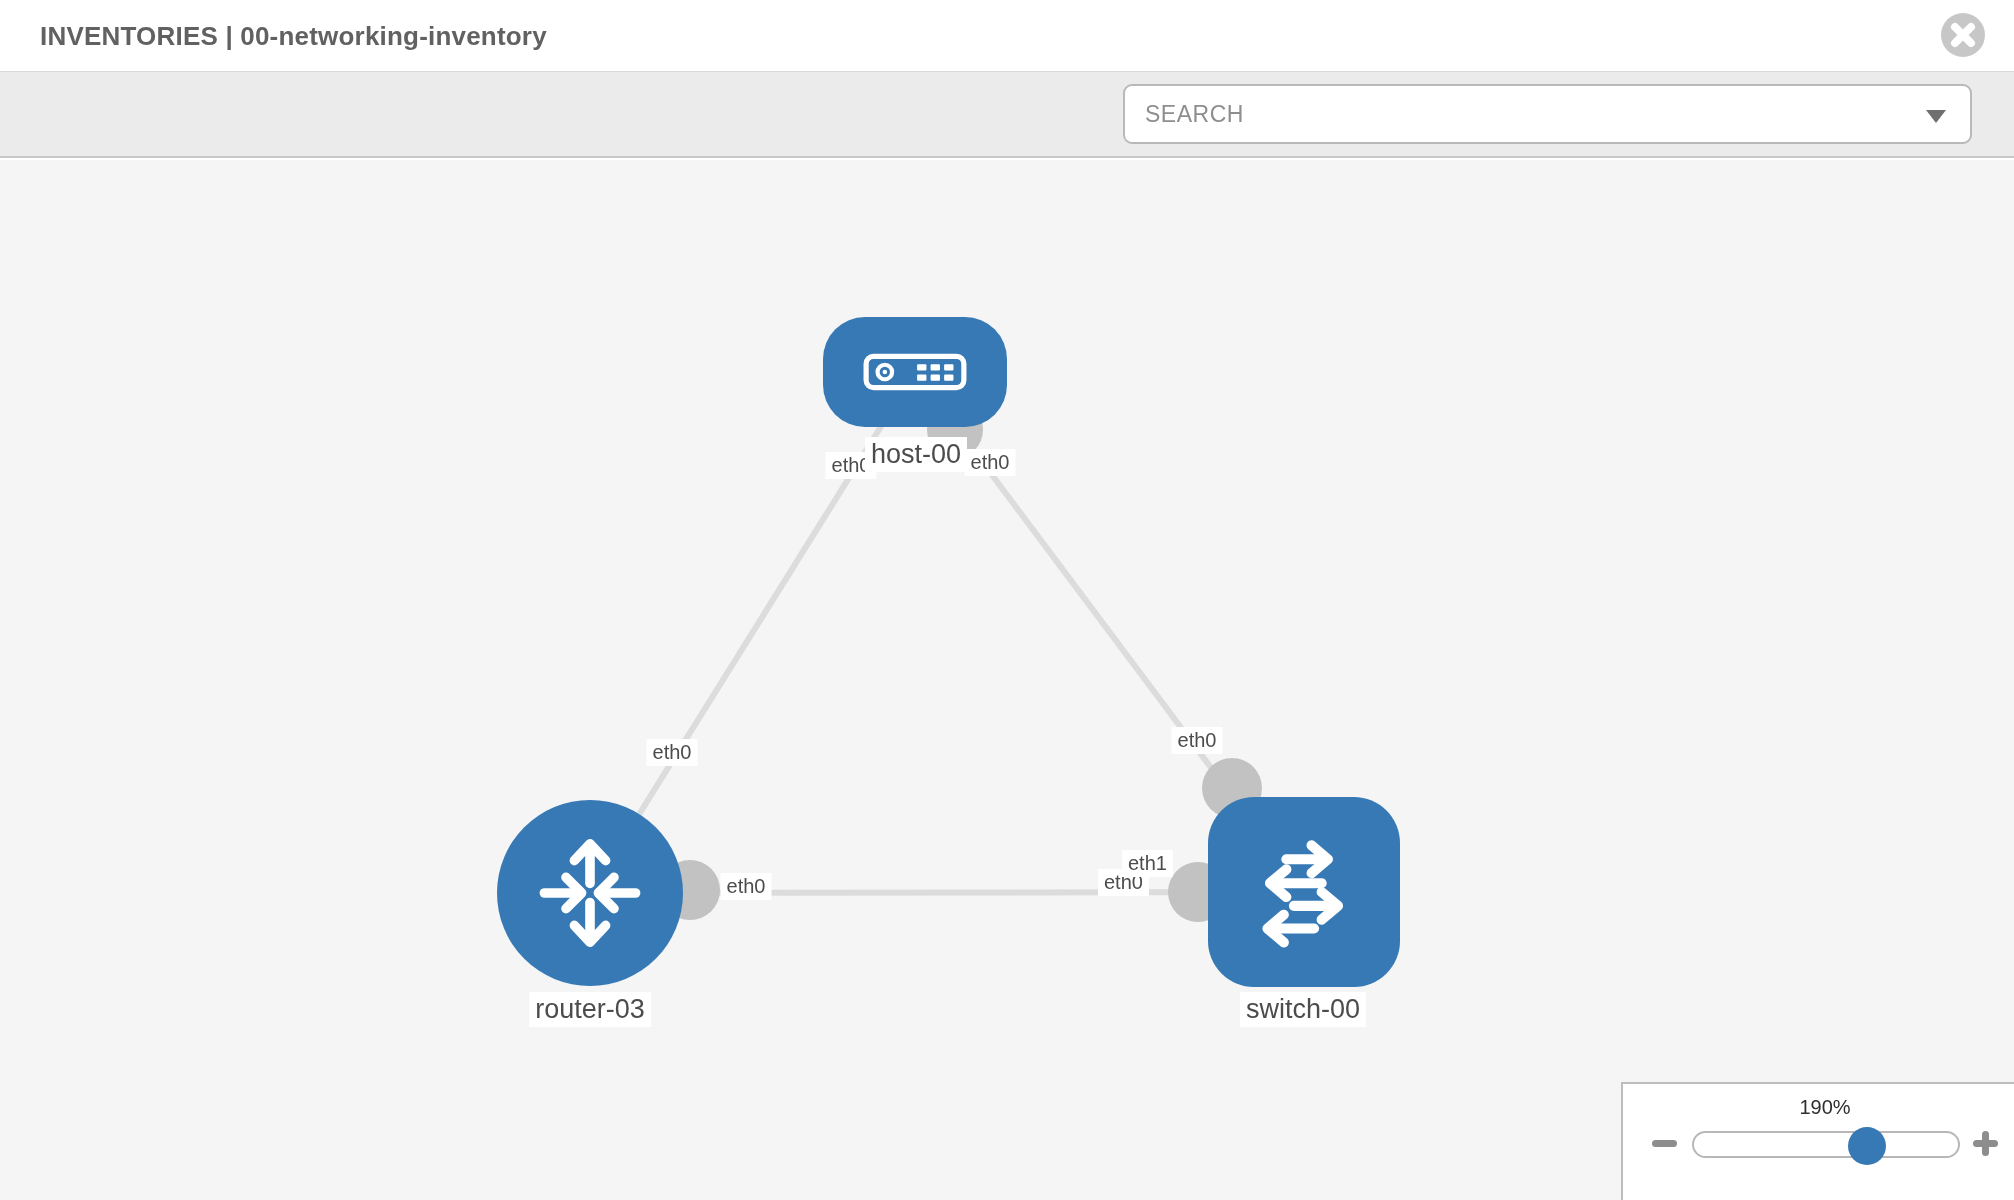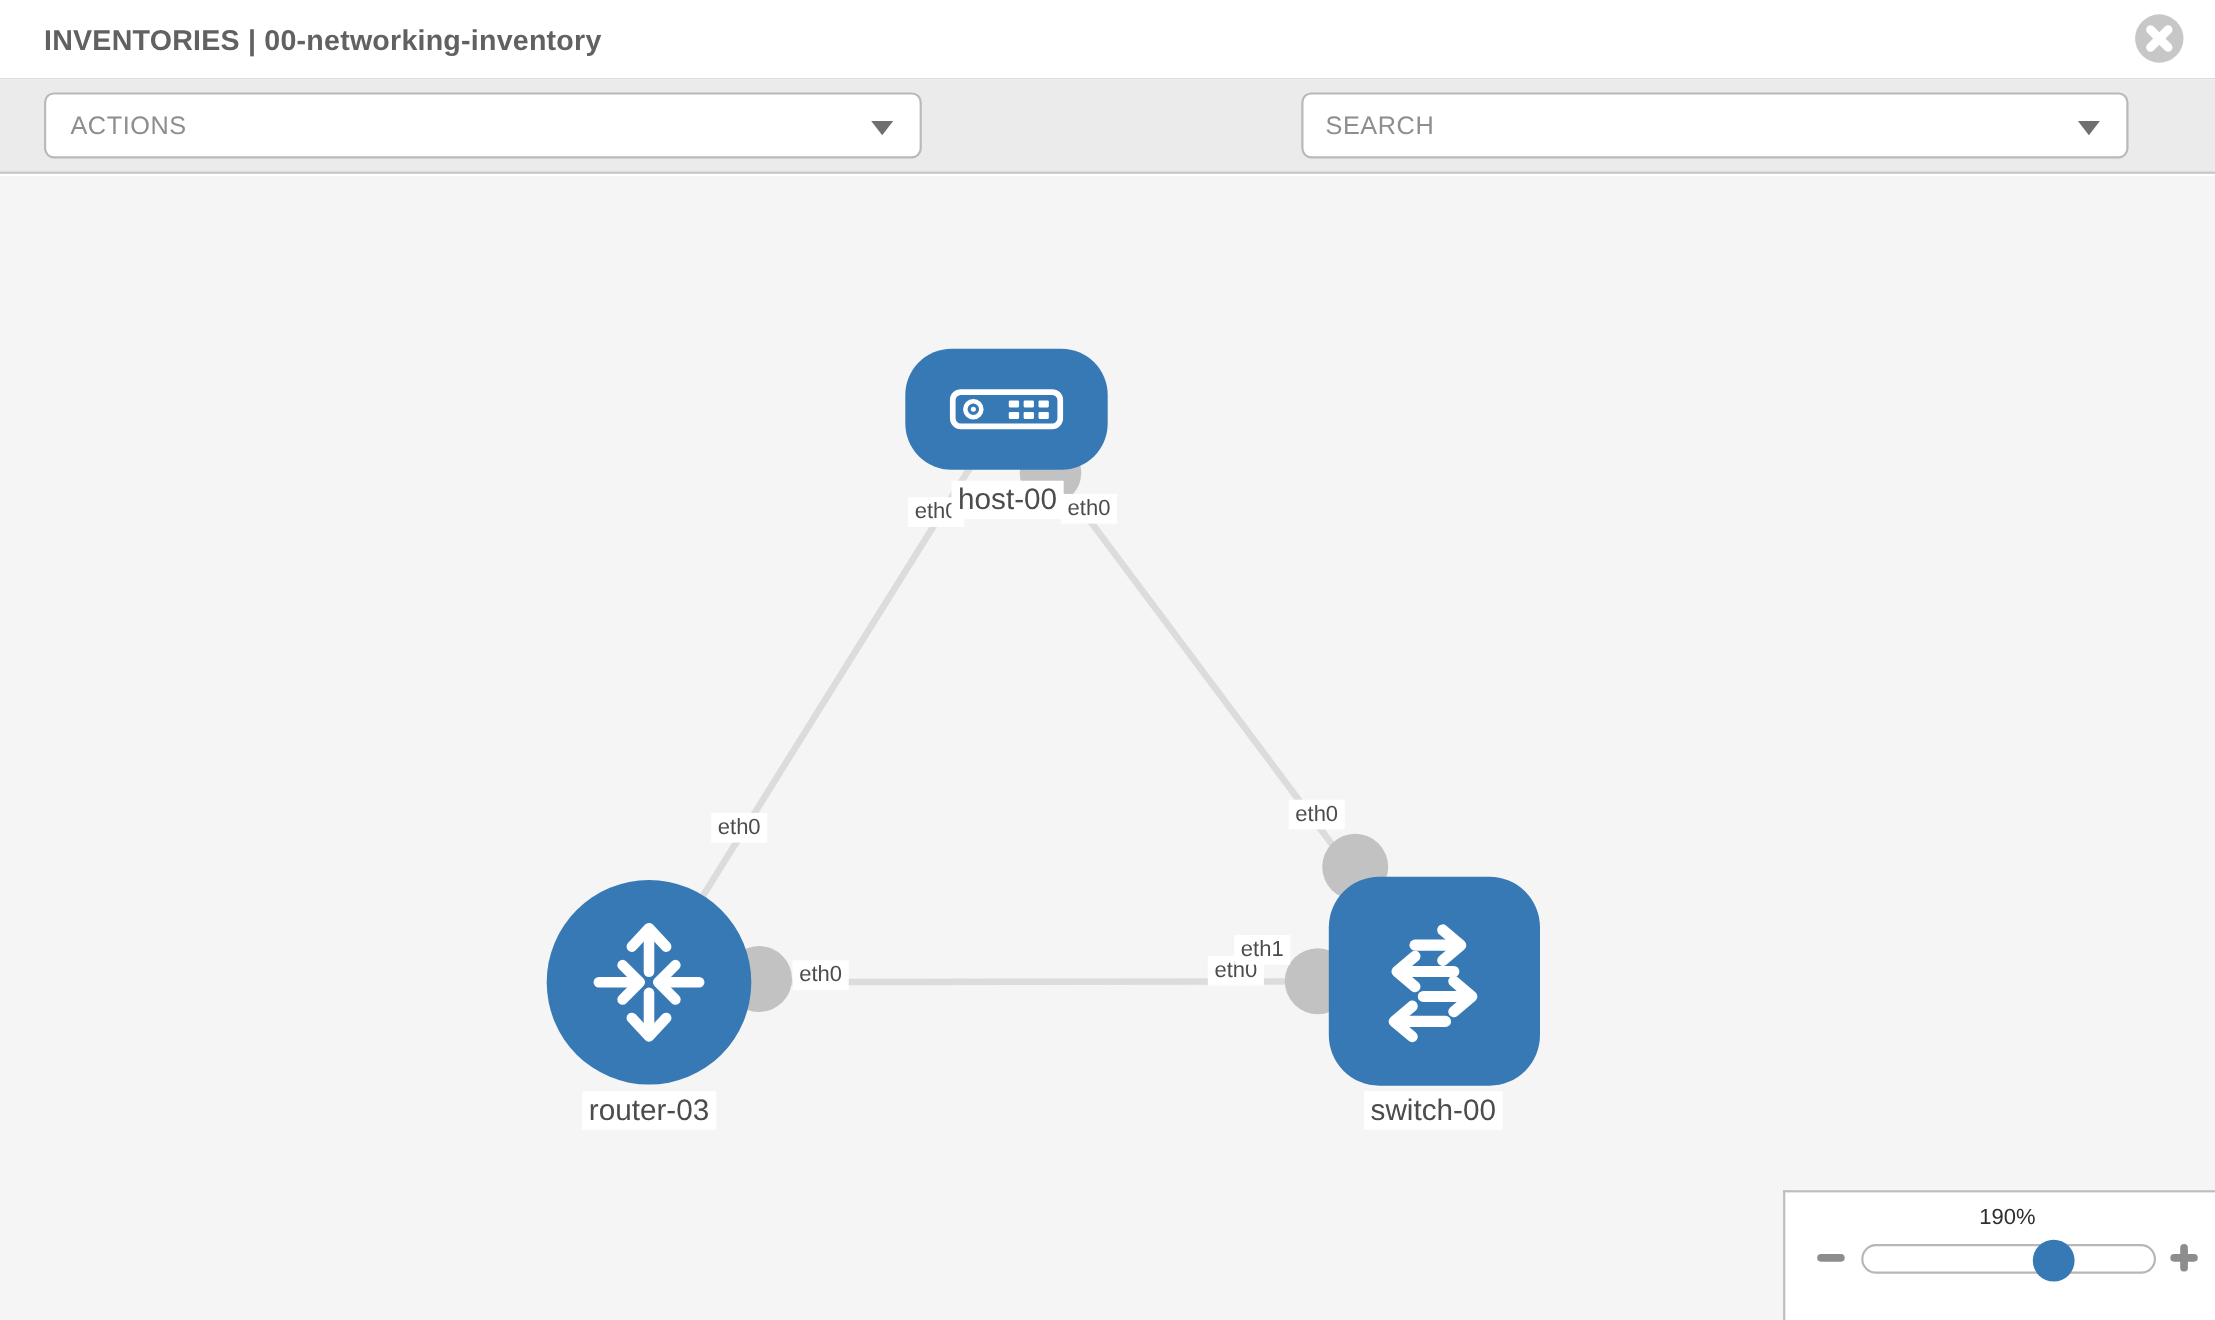--- a/index.html
+++ b/index.html
@@ -45,21 +45,21 @@
     font-family: "Liberation Sans", "DejaVu Sans", sans-serif; letter-spacing: .5px;
     background: transparent;
   }
   .combo input::placeholder { color: #8e8e8e; opacity: 1; }
   .caret {
     position: absolute; right: 24px; top: 24px; width: 0; height: 0;
     border-left: 10px solid transparent; border-right: 10px solid transparent;
     border-top: 13px solid #6f6f6f;
   }
   .actions-combo { left: 40px; width: 798px; cursor: pointer; }
-  .search-combo  { left: 1183px; width: 752px; }
+  .search-combo  { left: 1123px; width: 849px; }
   .tool-btn {
     position: absolute; top: 92px; width: 52px; height: 52px;
     display: flex; align-items: center; justify-content: center; cursor: pointer;
   }
   .tool-wrench { left: 1042px; }
   .tool-key    { left: 1110px; }
 
   
   .canvas {
     position: absolute; left: 0; top: 160px; width: 2014px; height: 1040px;
@@ -120,24 +120,20 @@
     <div class="header-title">INVENTORIES | 00-networking-inventory</div>
     <div class="close-btn">
       <svg width="44" height="44" viewBox="0 0 44 44">
         <line x1="14" y1="14" x2="30" y2="30" stroke="#ffffff" stroke-width="8" stroke-linecap="round"></line>
         <line x1="30" y1="14" x2="14" y2="30" stroke="#ffffff" stroke-width="8" stroke-linecap="round"></line>
       </svg>
     </div>
   </div>
 
   <div class="toolbar">
-    <div class="combo actions-combo">
-      <div class="combo-label">ACTIONS</div>
-      <div class="caret"></div>
-    </div>
 
     <div class="tool-btn tool-wrench">
       <svg width="40" height="40" viewBox="0 0 36 36">
         <path d="M20 10 A 8 8 0 1 0 27 19" fill="none" stroke="#868d96" stroke-width="6" stroke-linecap="round"></path>
         <line x1="9" y1="30" x2="18" y2="21" stroke="#868d96" stroke-width="8" stroke-linecap="round"></line>
       </svg>
     </div>
     <div class="tool-btn tool-key">
       <svg width="40" height="40" viewBox="0 0 36 36">
         <circle cx="12" cy="12" r="6" fill="none" stroke="#868d96" stroke-width="5"></circle>

